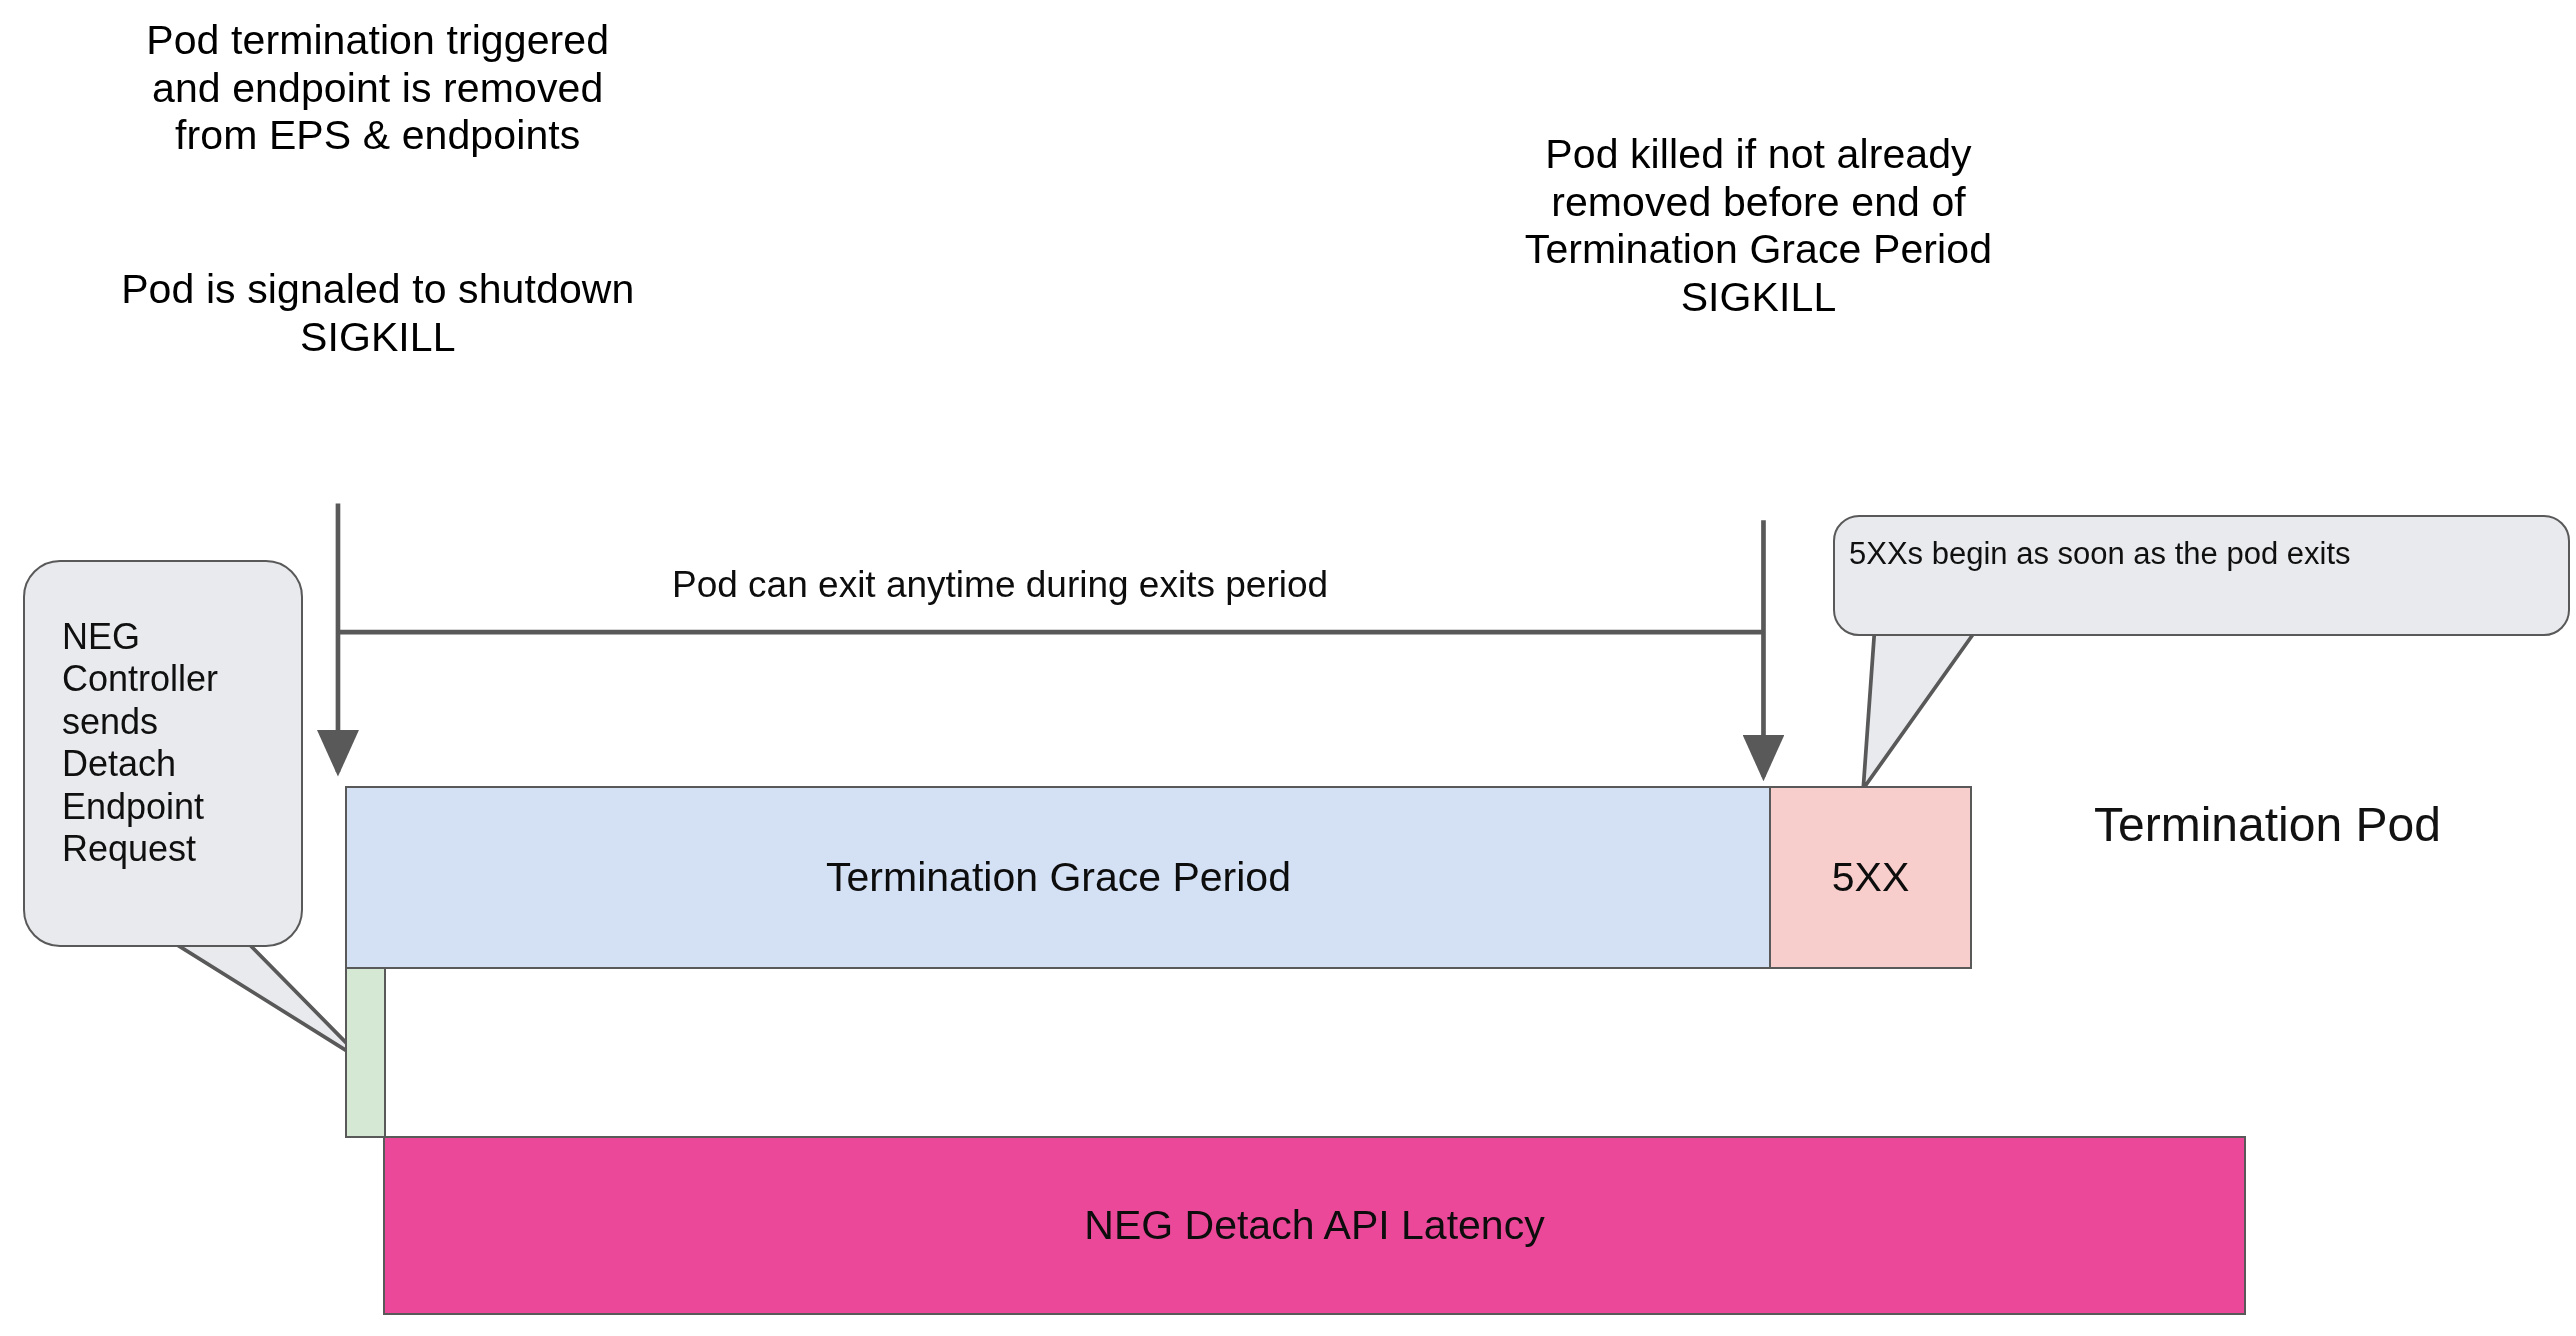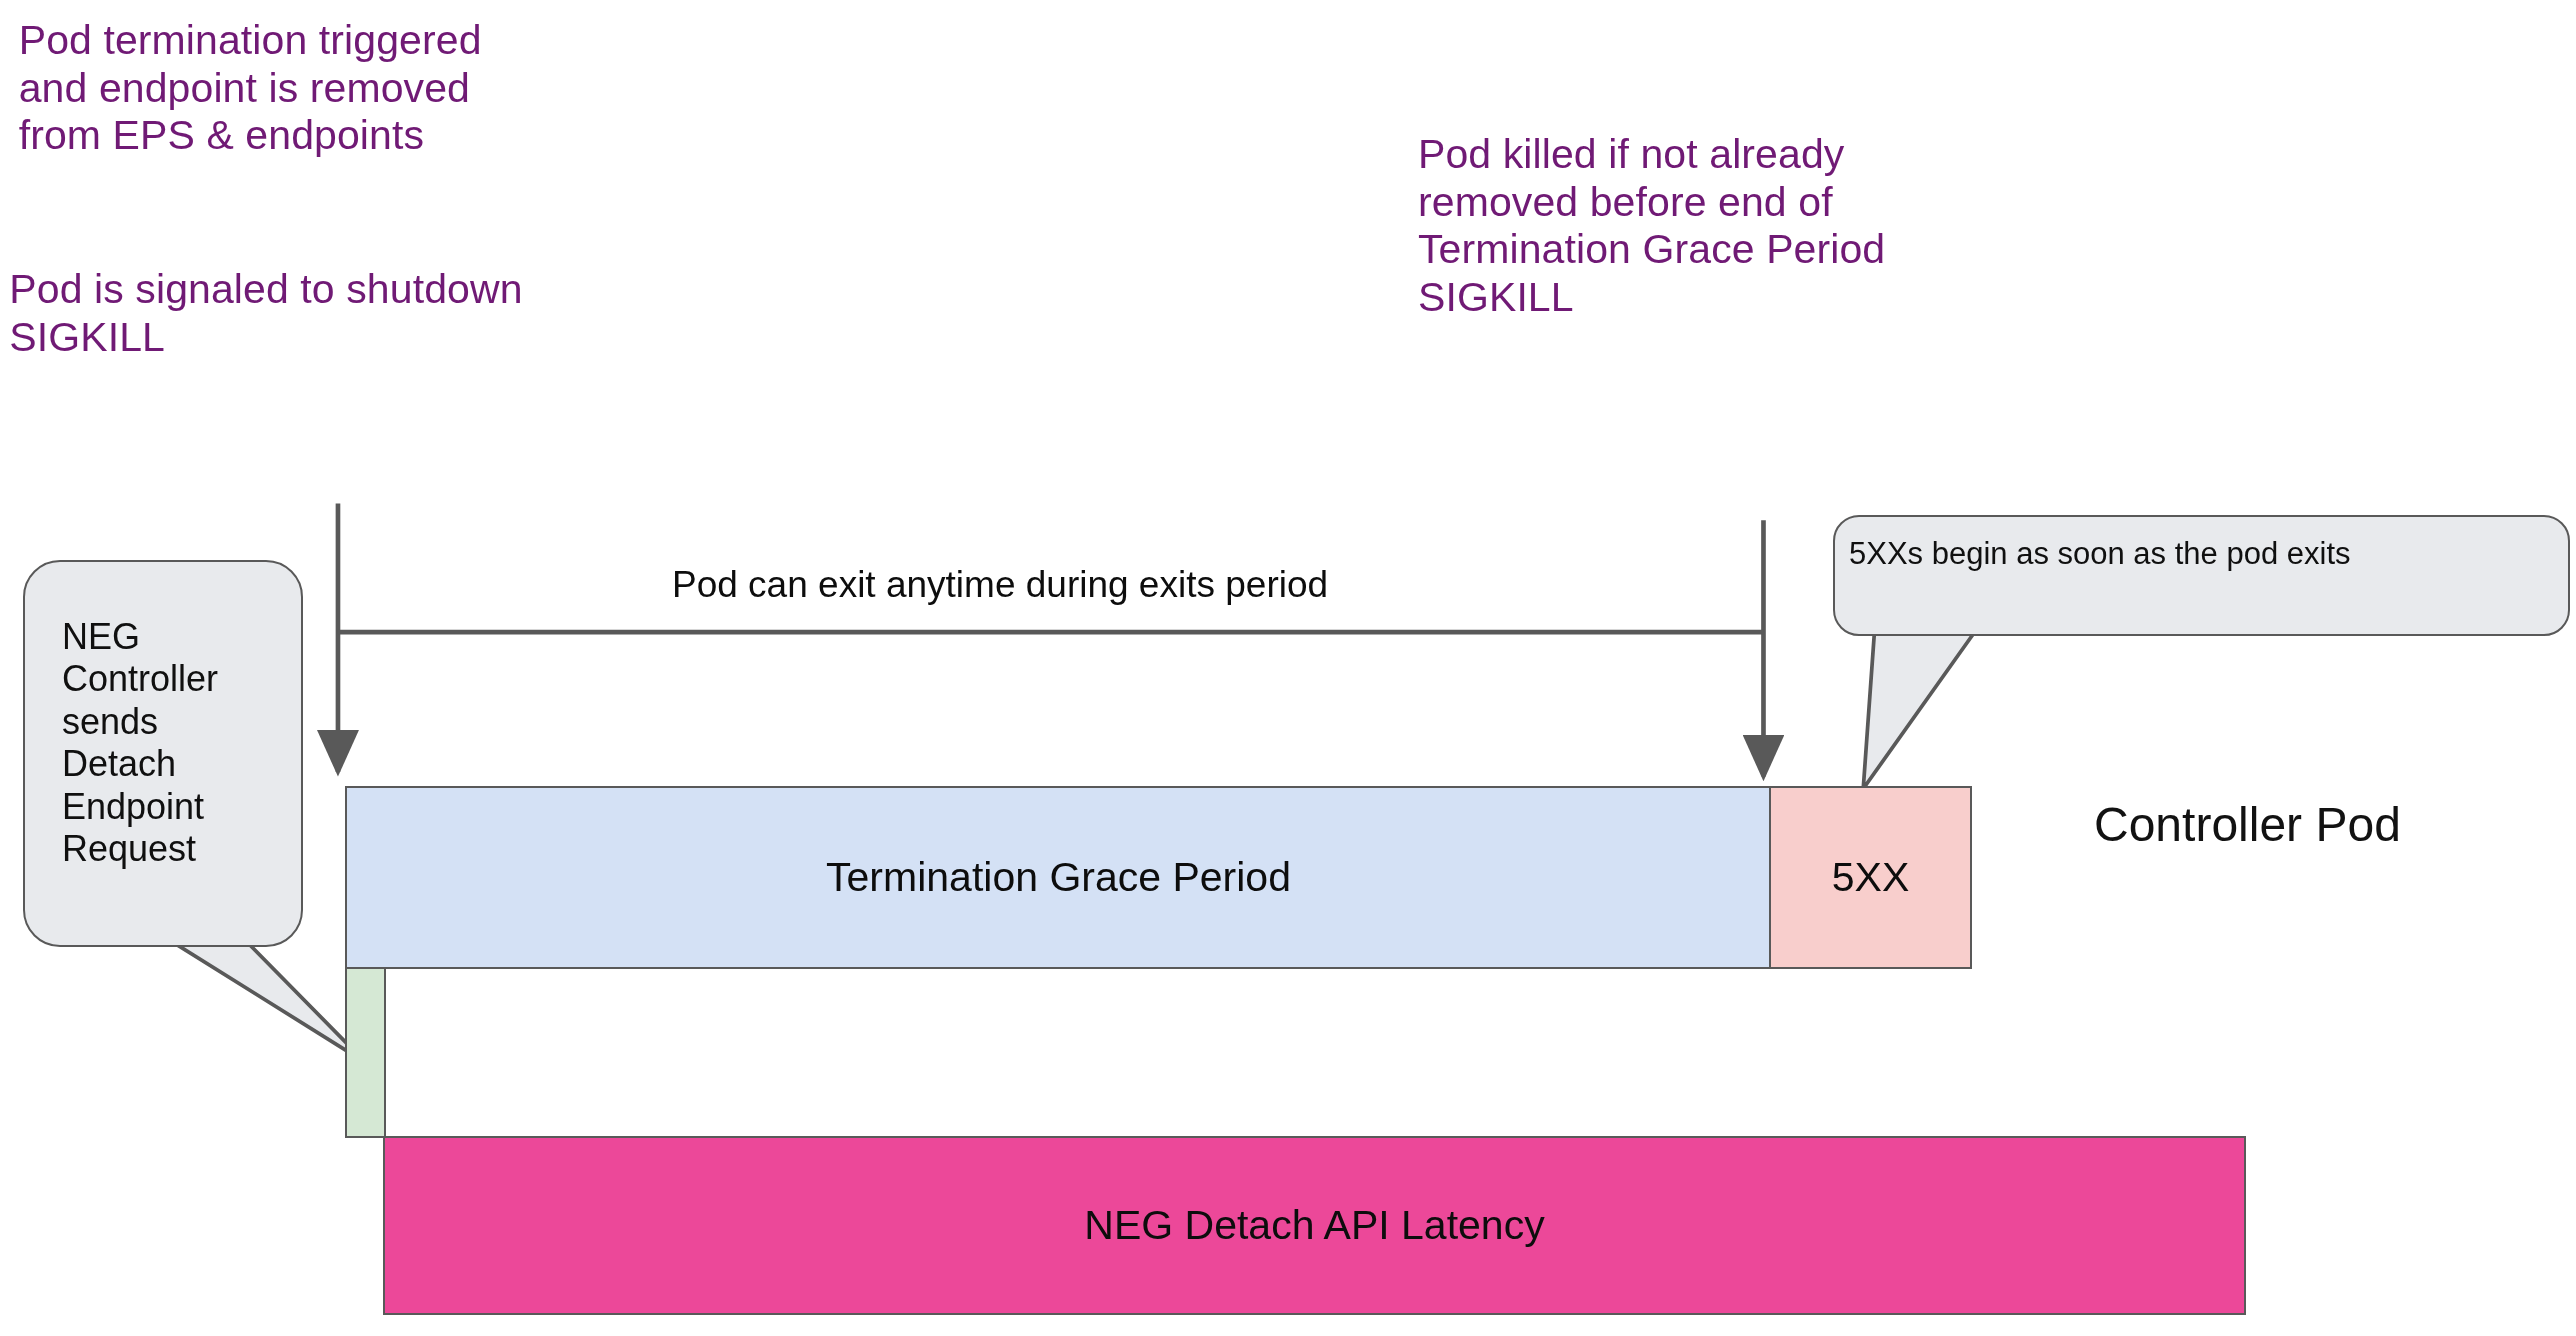--- a/index.html
+++ b/index.html
@@ -15,23 +15,24 @@
     position: relative;
     width: 2576px;
     height: 1336px;
     background: #ffffff;
     overflow: hidden;
   }
 
   
   .note {
     position: absolute;
+    text-align: center;
     font-size: 41px;
     line-height: 1.16;
-    color: #701a75;
+    color: #000000;
     white-space: pre-line;
     letter-spacing: 0.1px;
   }
   #note-left-1  { left: 18.7px;   top: 17px;  width: 718px; }
   #note-left-2  { left: 9.3px;   top: 266px; width: 737px; }
   #note-right-1 { left: 1418px; top: 131px; width: 681px; }
 
   
   .bar {
     position: absolute;
@@ -193,18 +194,18 @@
   </div>
 
   <div class="bar" id="bar-neg">
     <span class="bar-label"></span>
   </div>
 
   <div class="bar" id="bar-latency">
     <span class="bar-label">NEG Detach API Latency</span>
   </div>
 
-  <div class="lane-label" id="lane-pod">Controller Pod</div>
+  <div class="lane-label" id="lane-pod">Termination Pod</div>
 
 
 
 </div>
 
 
 </body></html>

